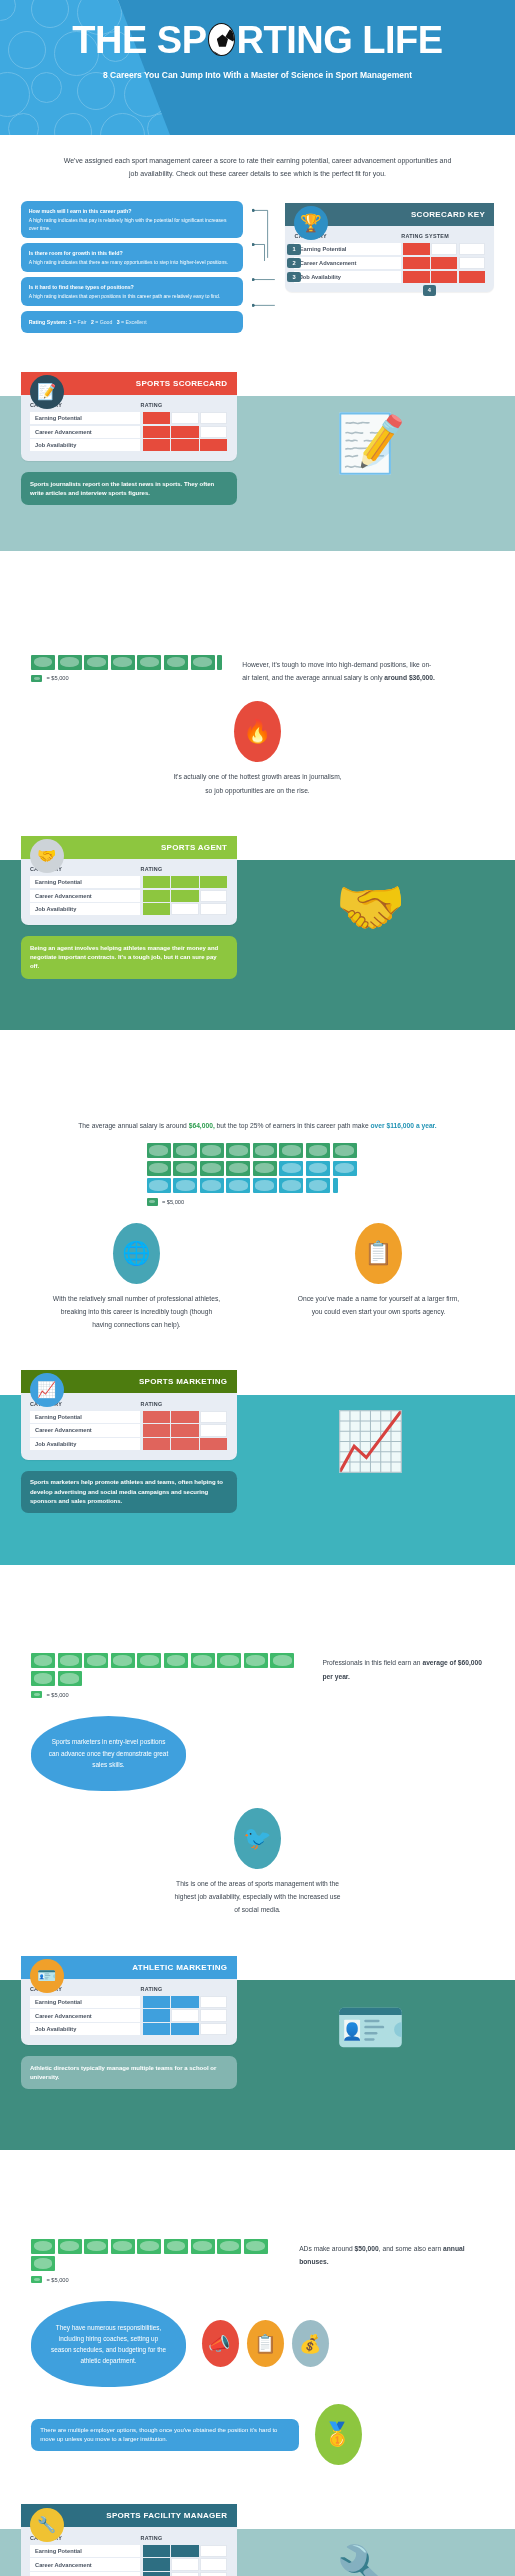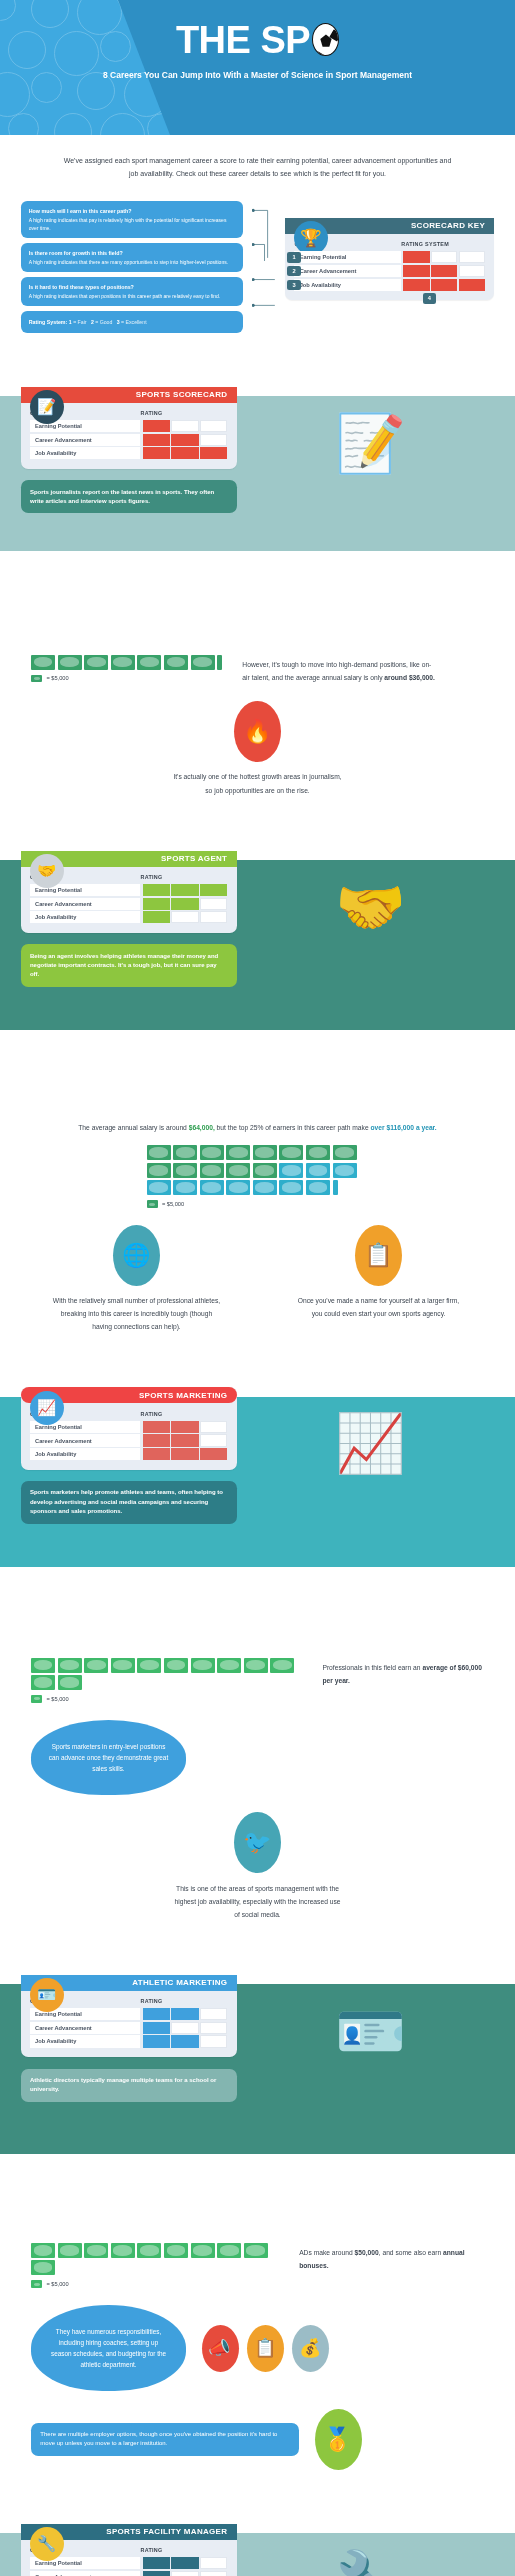--- a/index.html
+++ b/index.html
@@ -74,21 +74,21 @@
 
   .connectors { width:24px; position:relative; align-self:stretch; }
   .connectors svg { position:absolute; top:0; left:0; }
 
   
   .card {
     border-radius:7.2px; background:#e8edf4; position:relative;
     padding:0 0 8.2px 0; box-shadow:0 0.5px 1px rgba(0,0,0,.06);
   }
   .card-strip {
-    height:16px; margin-top:21px; display:flex; align-items:center; justify-content:flex-end;
+    height:23px; margin-top:6px; display:flex; align-items:center; justify-content:flex-end;
     padding-right:9.3px;
     color:#fff; font-size:8px; font-weight:bold; letter-spacing:0.3px;
   }
   .card-badge {
     position:absolute; top:3.1px; left:9.3px; width:34px; height:34px; border-radius:50%;
     display:flex; align-items:center; justify-content:center; font-size:15.5px;
     overflow:hidden;
   }
   .tbl { padding:7.2px 9.3px 0 9.3px; }
   .tbl-head { display:flex; font-size:5.4px; font-weight:bold; color:#3c4550;
@@ -174,20 +174,21 @@
         <div class="ball" style="left:332px;top:113px;width:38px;height:38px;"></div>
         <div class="ball" style="left:379px;top:113px;width:45px;height:45px;"></div>
         <div class="ball" style="left:425px;top:113px;width:31px;height:31px;"></div>
         <div class="ball" style="left:471px;top:113px;width:38px;height:38px;"></div>
       </div>
     <div class="hero-wedge"></div>
     <div class="hero-inner">
       <div class="hero-title">
         <span>THE SP</span>
         <span class="soccer-ball"></span>
+        <span>RTING LIFE</span>
       </div>
       <div class="hero-sub">8 Careers You Can Jump Into With a Master of Science in Sport Management</div>
     </div>
   </div>
 
   <div class="intro">We've assigned each sport management career a score to rate their earning potential, career advancement opportunities and job availability. Check out these career details to see which is the perfect fit for you.</div>
 
   <div class="keywrap">
     <div class="keyflex">
       <div class="keyleft">
@@ -461,21 +462,21 @@
         </div>
       </div>
       <div class="sect" style="position:relative;padding:15.5px 0 17.5px;">
         <div style="position:absolute;left:0;right:0;top:46px;height:170px;background:#3eb3bd;"></div>
         <div style="position:relative;z-index:2;display:flex;gap:11.3px;padding:0 20.6px;align-items:flex-start;">
           <div style="width:216px;">
             <div class="card">
               <div class="card-badge" style="background:#3fa0dd;">
                 <span style="font-size:15.5px;">📈</span>
               </div>
-              <div class="card-strip" style="background:#ef4444;border-radius:8px;">
+              <div class="card-strip" style="background:#4d7c0f;">
                 <span>SPORTS MARKETING</span>
               </div>
               <div class="tbl">
                 <div class="tbl-head">
                   <div class="c1">CATEGORY</div>
                   <div>RATING</div>
                 </div>
                 <div class="row">
                   <div class="name">Earning Potential</div>
                   <div class="pips">

